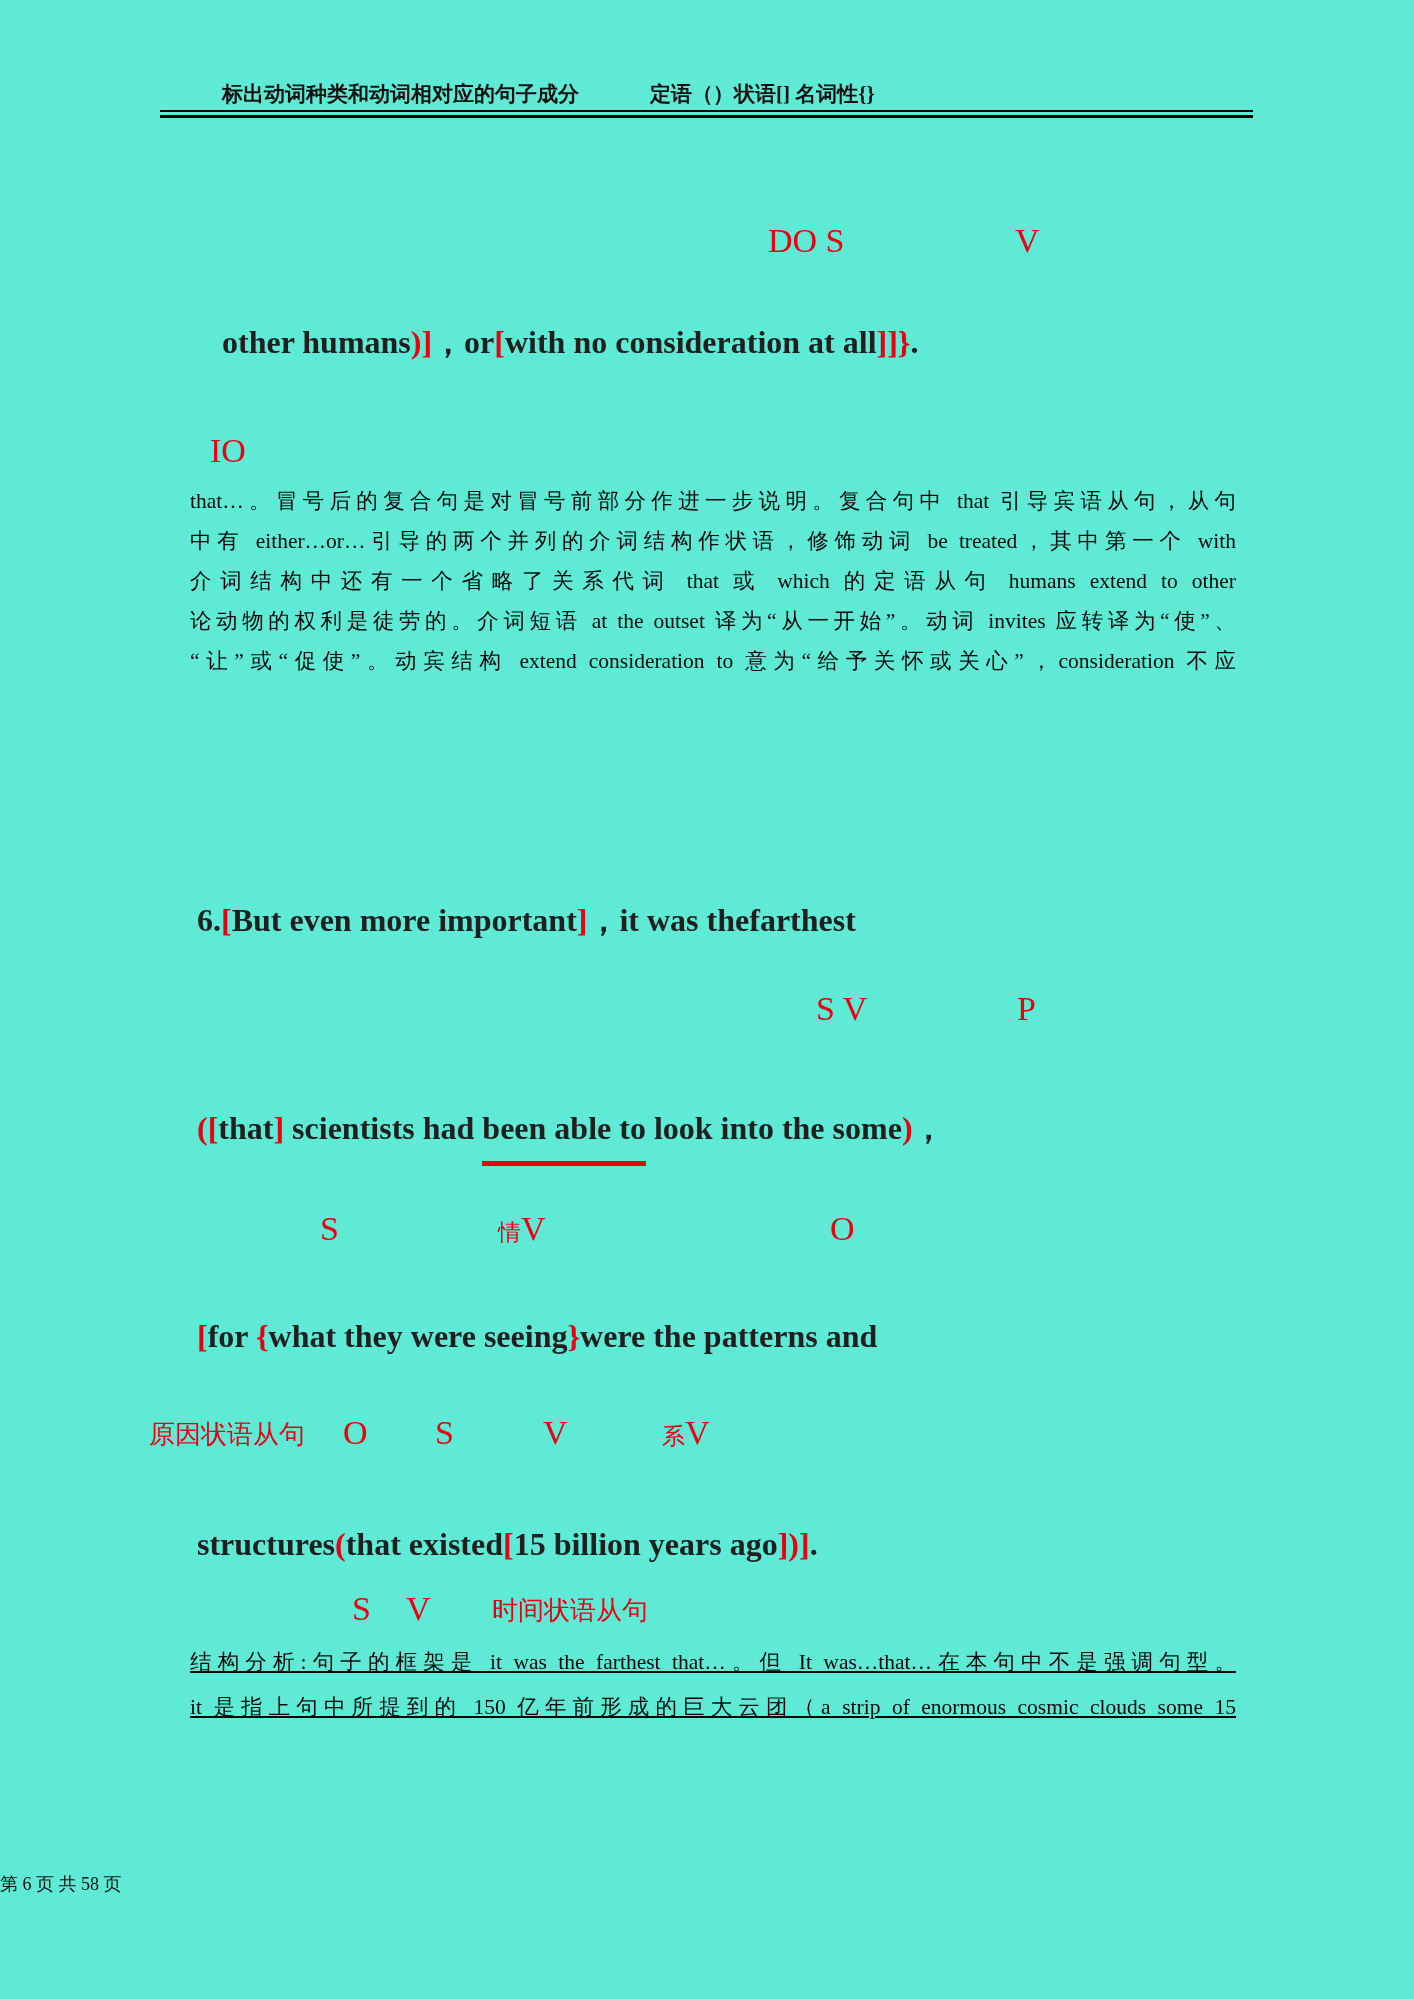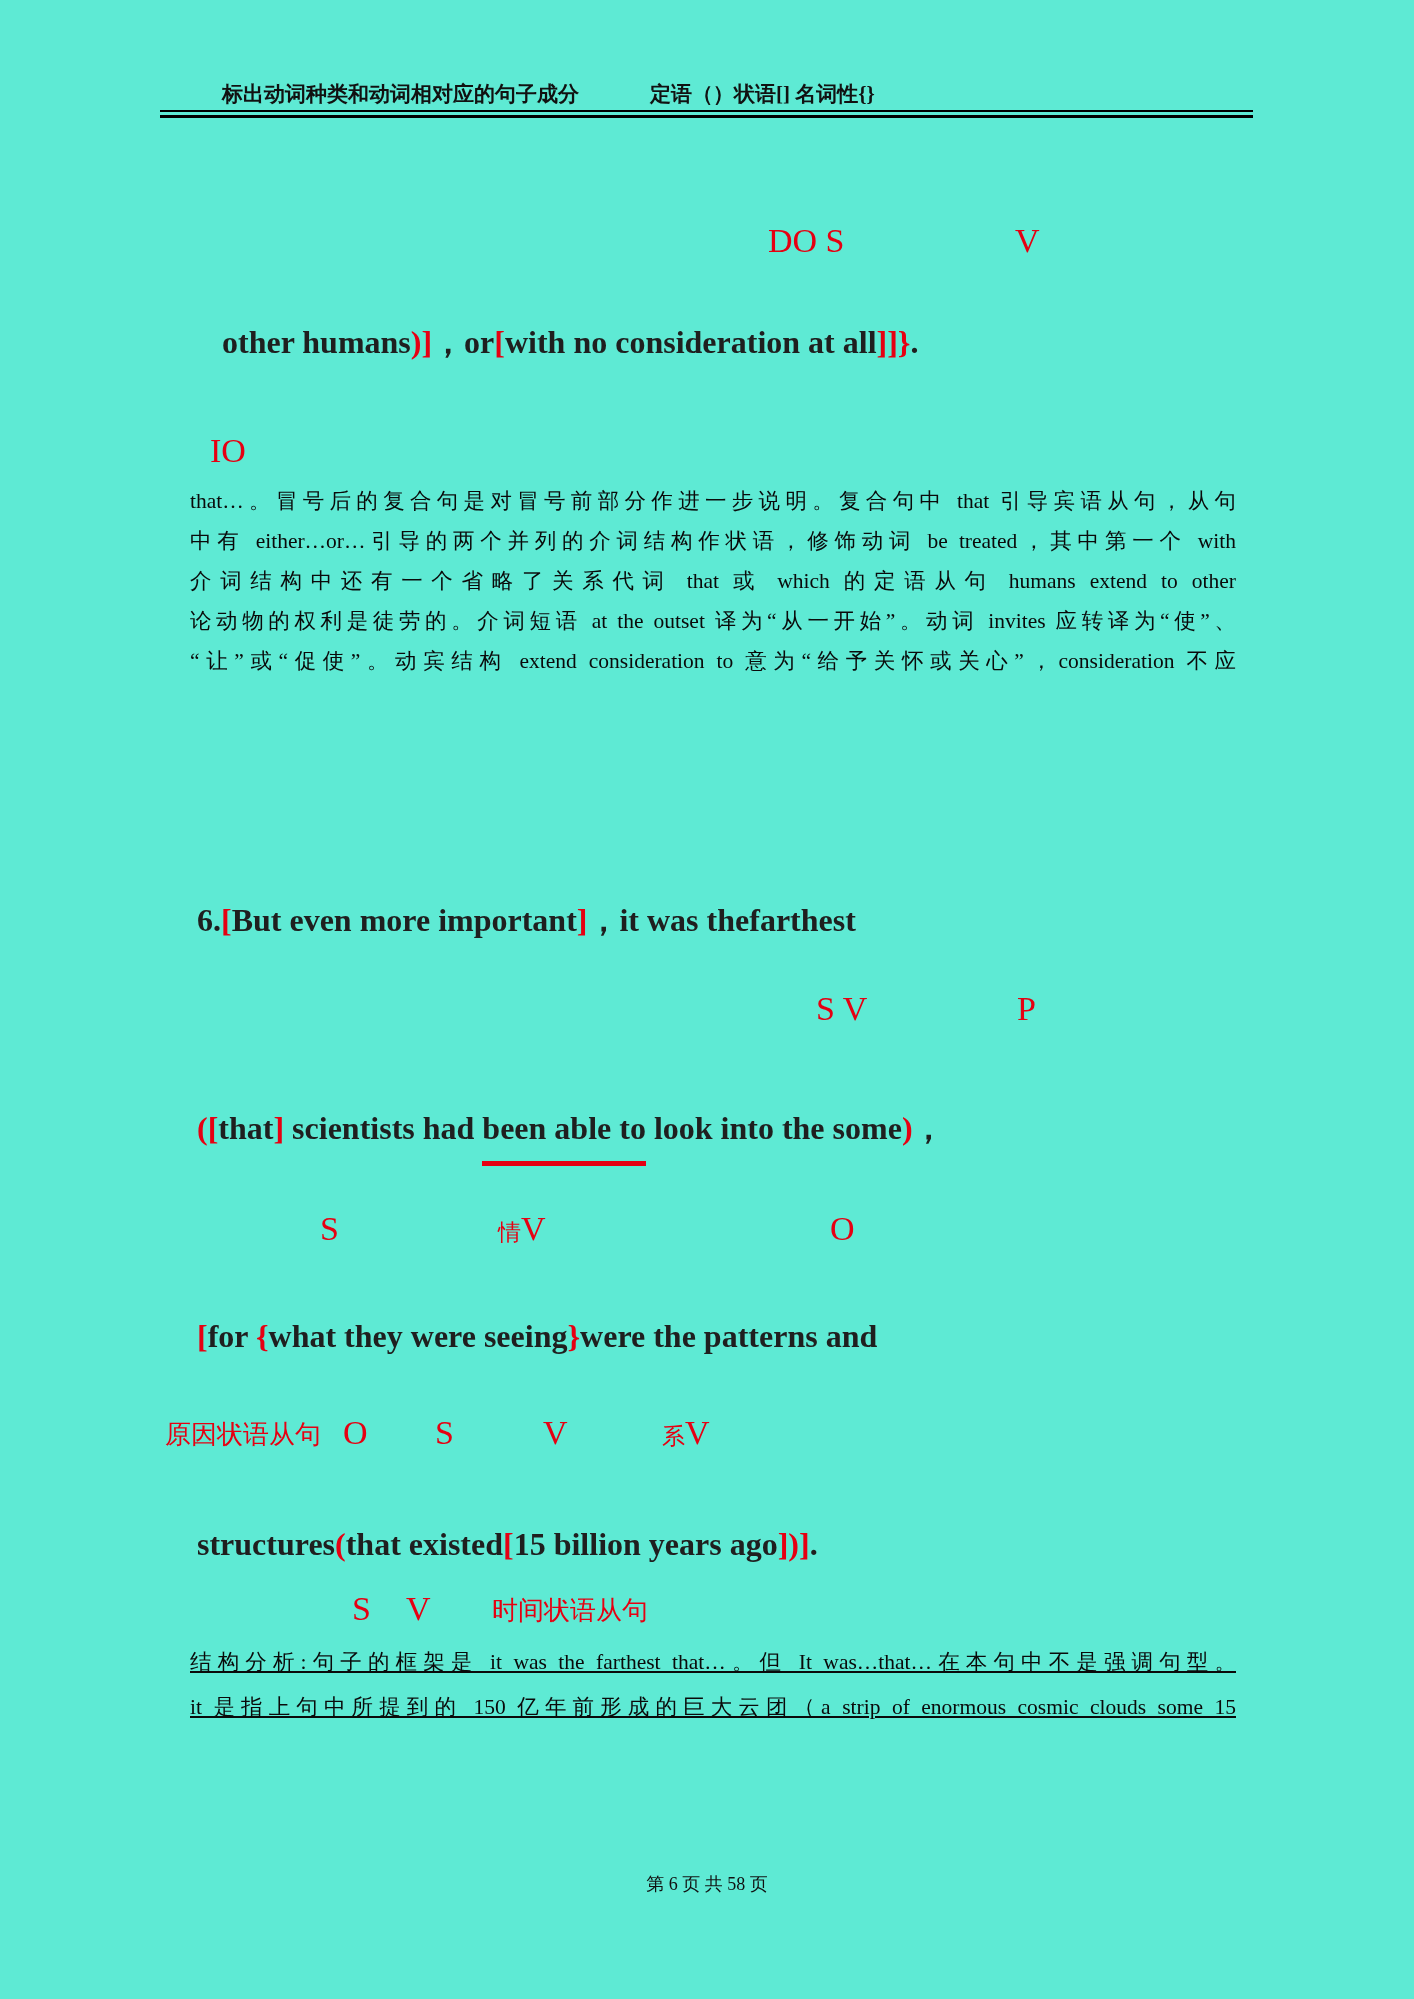--- a/index.html
+++ b/index.html
@@ -20,21 +20,21 @@
   
   .hline { position:absolute; font-size:32px; font-weight:bold; color:#1f1f1f; white-space:pre; line-height:48px; }
   .hline .red { color:#e60012; }
   .hline .redline { border-bottom:5px solid #e60012; padding-bottom:15px; }
   
   .para { position:absolute; left:190px; width:1046px; font-size:21.5px; color:#0a0a0a; }
   .pline { height:40px; line-height:40px; white-space:nowrap; }
   .just  { text-align:justify; text-align-last:justify; white-space:normal; height:40px; overflow:hidden; }
   .p2 .pline, .p2 .just { height:45px; line-height:45px;text-decoration:underline; }
   
-  .footer { position:absolute; top:1872px; left:0; width:1414px; text-align:center; font-size:18px; color:#111; }
+  .footer { position:absolute; top:1872px; left:0; width:1414px; text-align:left; font-size:18px; color:#111; }
 </style>
 </head>
 <body>
 
 <div class="page">
 
   <span class="header-left">标出动词种类和动词相对应的句子成分</span>
   <span class="header-right">定语（）状语[] 名词性{}</span>
   <div class="header-rule"></div>
 
@@ -76,21 +76,21 @@
     <span style="left:320px">S</span>
     <span style="left:498px"><span class="cjk-small">情</span><span>V</span></span>
     <span style="left:830px">O</span>
   </div>
 
   <div class="hline" style="top:1264px; left:165px">
     <span class="red">[</span><span>for </span><span class="red">{</span><span>what they were seeing</span><span class="red">}</span><span>were the patterns and</span>
   </div>
 
   <div class="ann" style="top:1380px">
-    <span class="label-cjk" style="left:165px; line-height:48px">原因状语从句</span>
+    <span class="label-cjk" style="left:149px; line-height:48px">原因状语从句</span>
     <span style="left:343px">O</span>
     <span style="left:435px">S</span>
     <span style="left:543px">V</span>
     <span style="left:662px"><span class="cjk-small">系</span><span>V</span></span>
   </div>
 
   <div class="hline" style="top:1472px; left:165px">
     <span>structures</span><span class="red">(</span><span>that existed</span><span class="red">[</span><span>15 billion years ago</span><span class="red">])]</span><span>.</span>
   </div>
 

